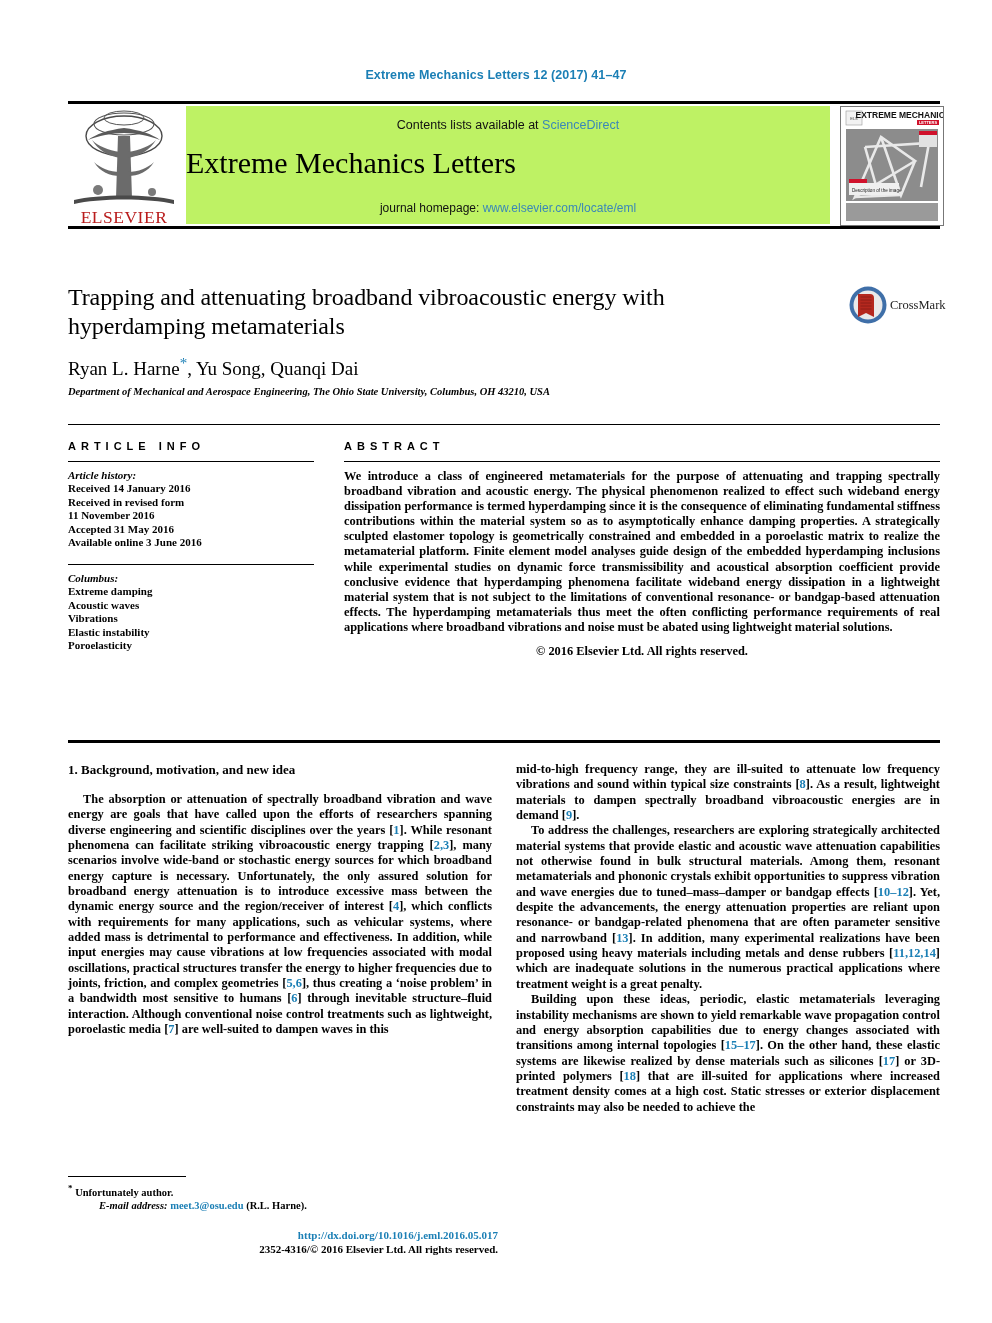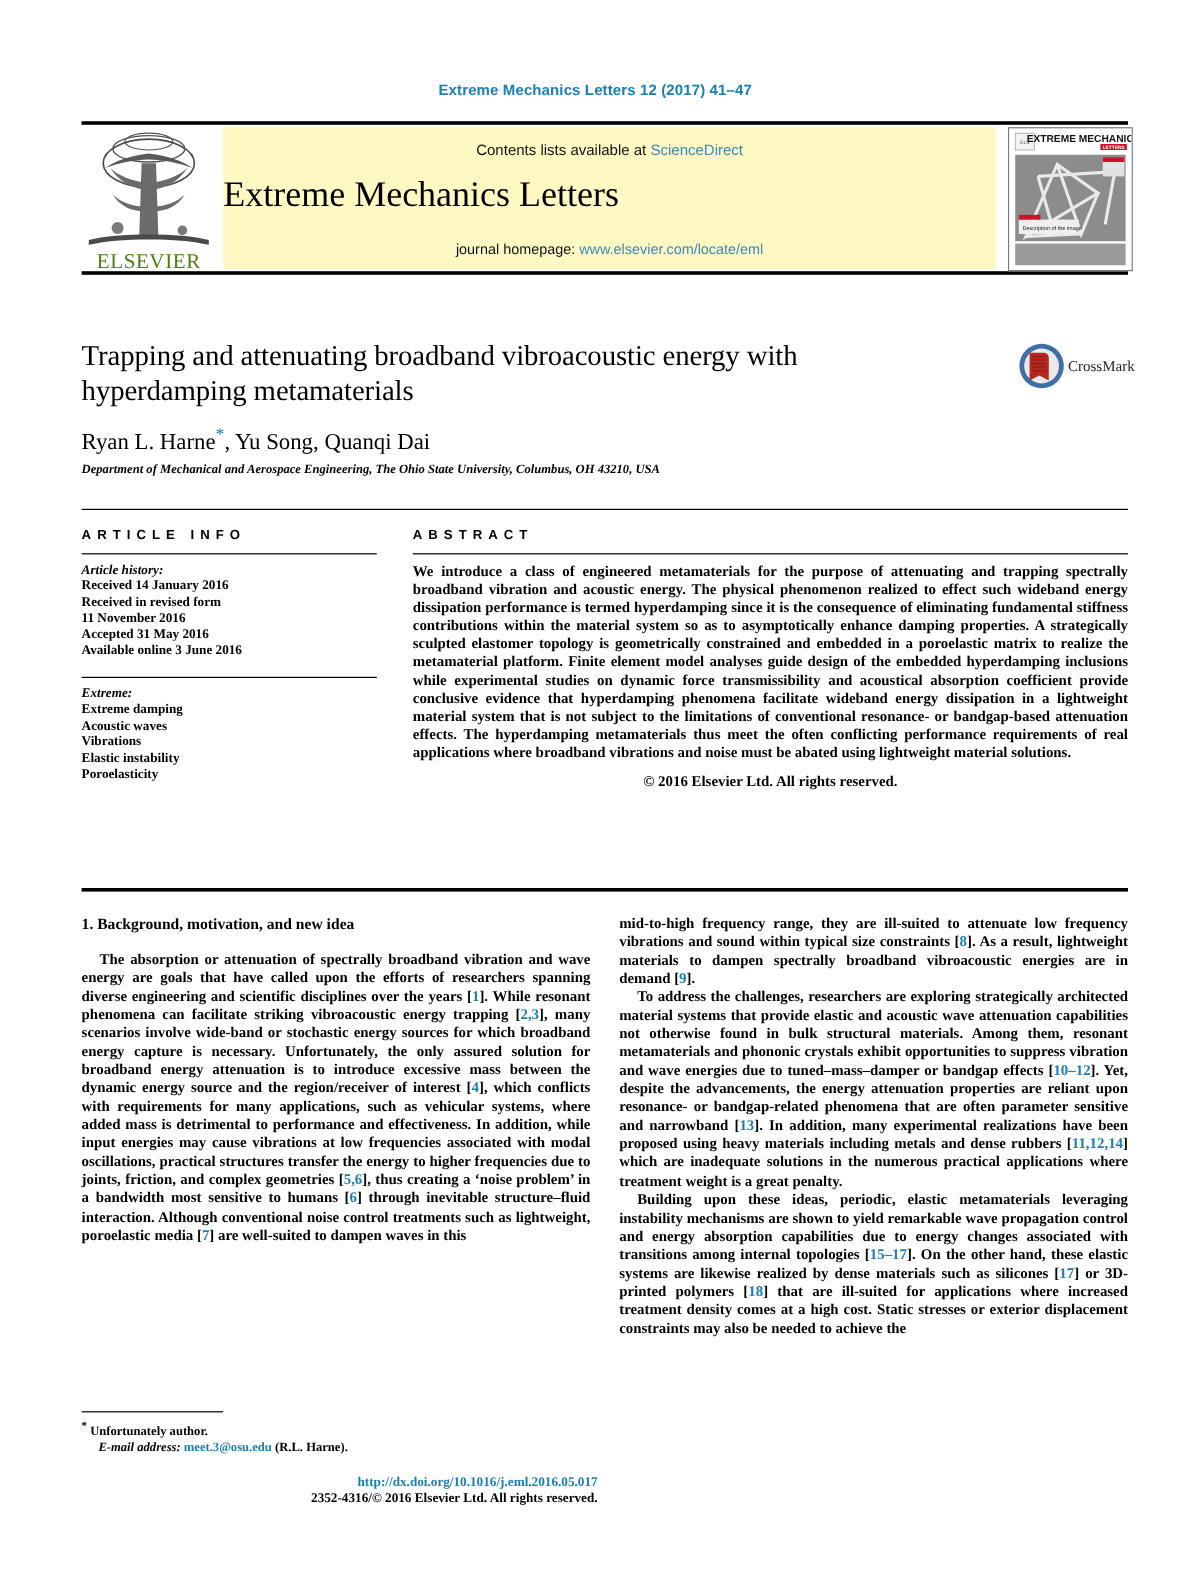--- a/index.html
+++ b/index.html
@@ -27,27 +27,27 @@
     border-top:3px solid #000;border-bottom:3px solid #000;
     box-sizing:border-box;
   }
   .mast-inner{position:relative;width:100%;height:100%;}
 
   .elsevier-logo{
     position:absolute;left:0;top:2px;width:112px;height:120px;
   }
   .elsevier-word{
     position:absolute;left:0;bottom:-2px;width:112px;text-align:center;
-    color:#4d7c0f;font-family:"Liberation Serif",serif;
+    color:#b91c1c;font-family:"Liberation Serif",serif;
     font-size:17.5px;letter-spacing:.5px;
   }
 
   .mast-center{
     position:absolute;left:118px;top:2px;right:110px;bottom:2px;
-    background:#fef9c3;
+    background:#bef264;
   }
   .contents-line{
     position:absolute;top:12px;left:0;width:100%;text-align:center;
     font-family:"Liberation Sans",sans-serif;font-size:12.5px;color:#111;
   }
   .sd-link{color:#3a87b8;}
   .journal-title{
     position:absolute;top:40px;left:0;width:100%;text-align:left;
     font-family:"Liberation Serif",serif;font-size:30px;color:#000;
   }
@@ -136,21 +136,21 @@
   .bp.ind{text-indent:15px;}
   .cite{color:#1b7fb5;}
 
   
   .footnote{
     position:absolute;left:68px;top:1176px;width:424px;
   }
   .fn-rule{border-top:1px solid #000;width:118px;margin-bottom:5px;}
   .fn-line{font-size:10.5px;line-height:13.5px;font-weight:bold;}
   .fn-star{vertical-align:super;font-size:9px;}
-  .fn-ital{font-style:italic;}
+  .fn-ital{font-style:italic;margin-left:17px;}
   .mail{color:#1b7fb5;}
   .doiblock{position:absolute;left:68px;top:1228px;width:430px;text-align:right;}
   .doi{font-size:11px;color:#1b7fb5;font-weight:bold;line-height:14px;}
   .issn{font-size:11px;font-weight:bold;line-height:14px;}
 </style>
 </head>
 <body>
 
 <div class="page">
 
@@ -248,21 +248,21 @@
     <div class="hr-med"></div>
     <div class="hist-label">Article history:</div>
     <div class="hist-line">Received 14 January 2016</div>
     <div class="hist-line">Received in revised form</div>
     <div class="hist-line">11 November 2016</div>
     <div class="hist-line">Accepted 31 May 2016</div>
     <div class="hist-line">Available online 3 June 2016</div>
 
     <div class="kwblock">
       <div class="hr-med"></div>
-      <div class="kw-label">Extreme:</div>
+      <div class="kw-label">Columbus:</div>
       <div class="kw-line">Extreme damping</div>
       <div class="kw-line">Acoustic waves</div>
       <div class="kw-line">Vibrations</div>
       <div class="kw-line">Elastic instability</div>
       <div class="kw-line">Poroelasticity</div>
     </div>
   </div>
 
   <div class="abscol">
     <div class="sechead">ABSTRACT</div>

